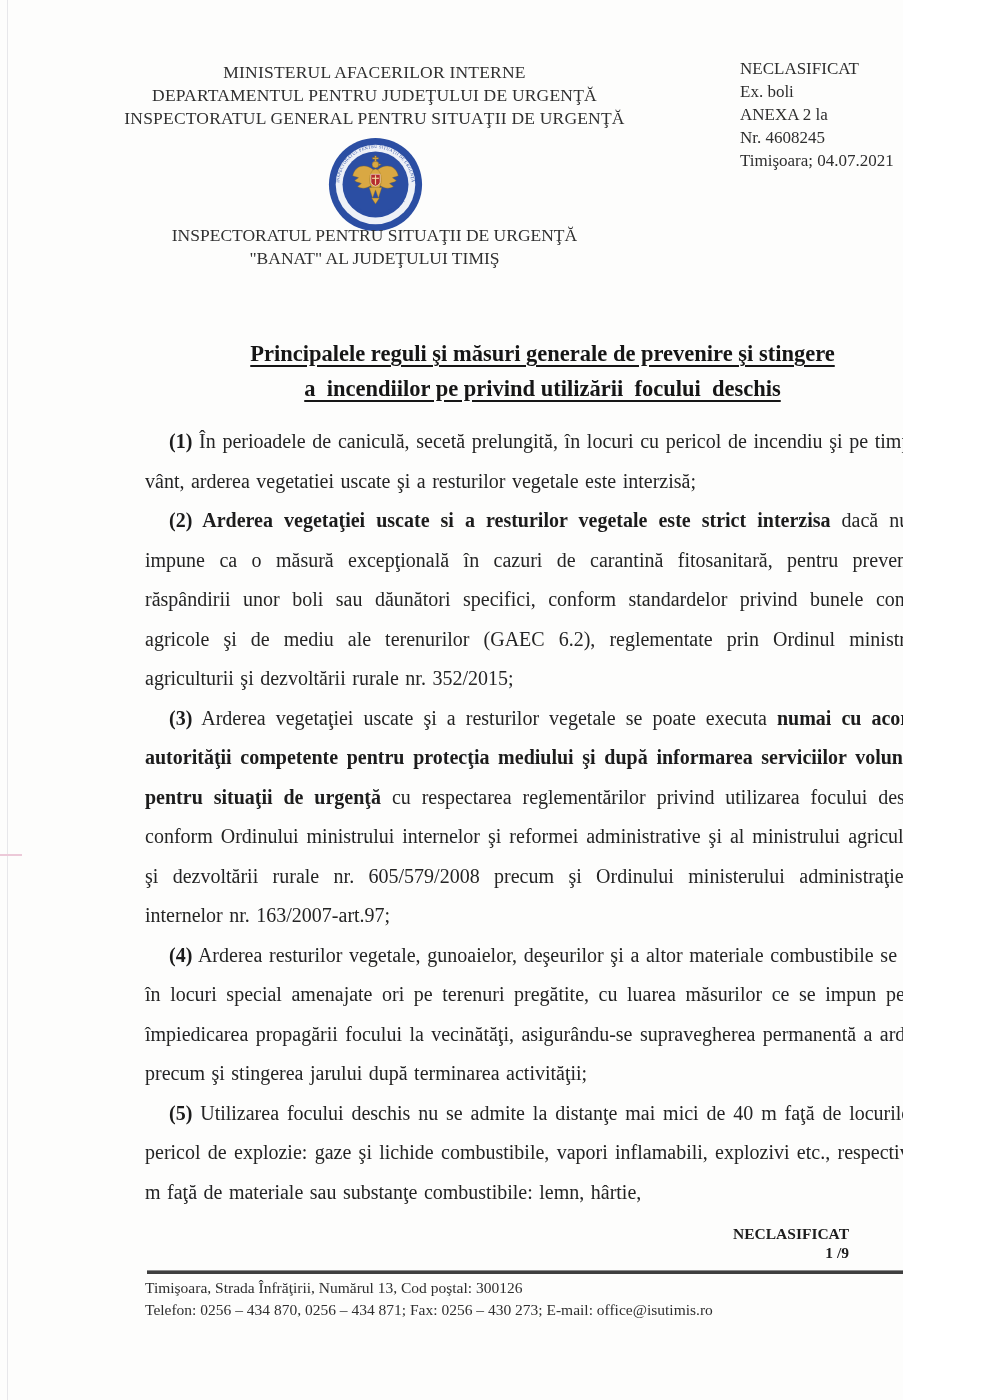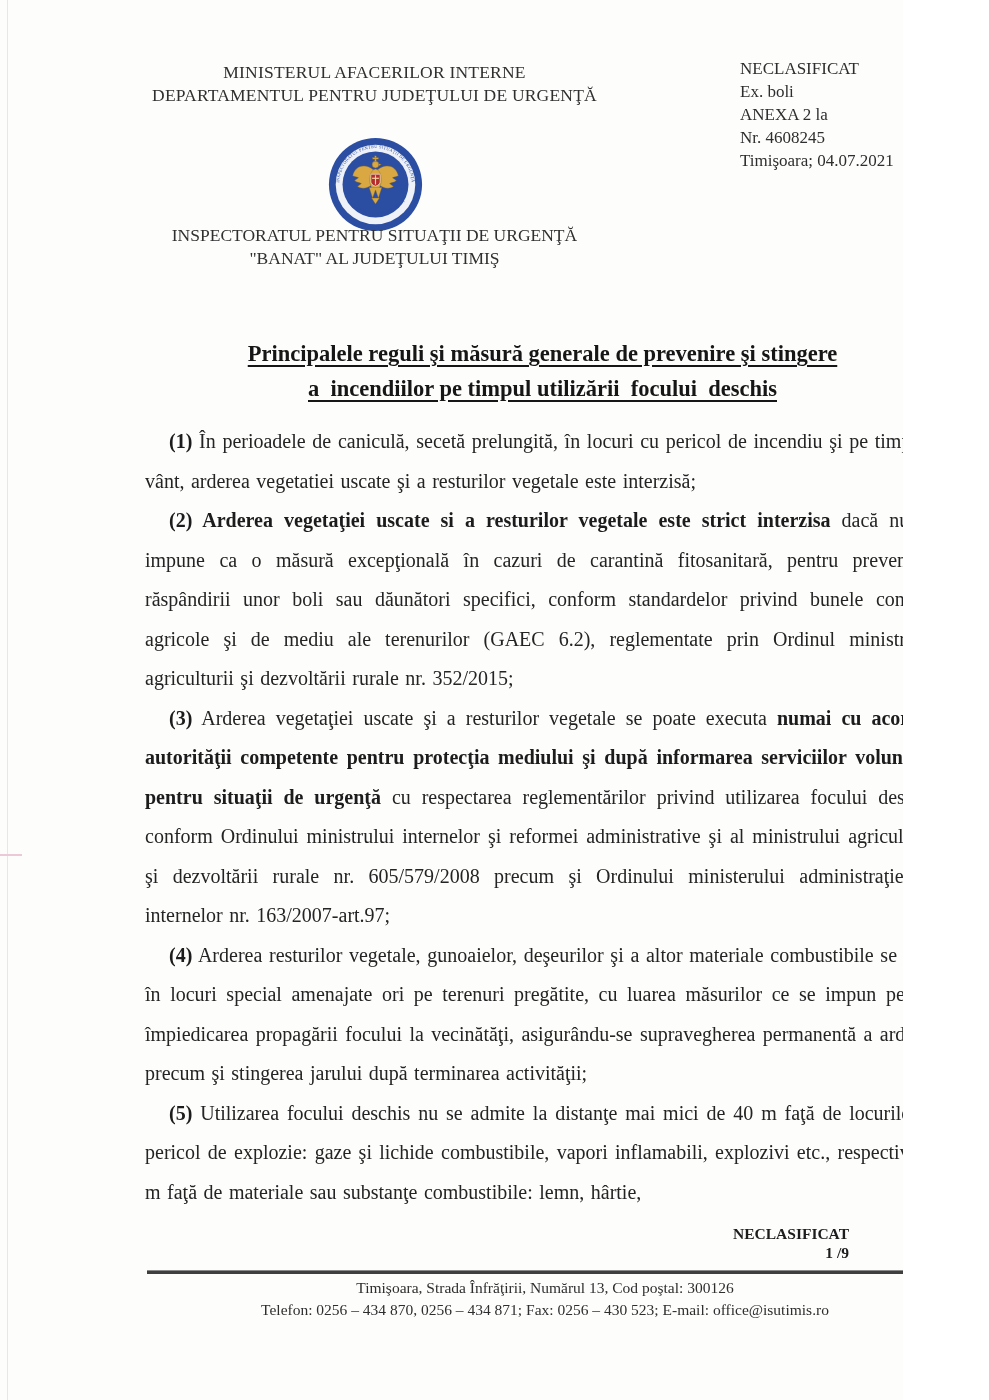--- a/index.html
+++ b/index.html
@@ -84,36 +84,37 @@
     color: #1d1d1d;
   }
   .foot-rule {
     position: absolute; left: 147px; top: 1270px;
     width: 800px; height: 3px;
     background: #3f3f3f;
     border-top: 1px solid #8a8a8a;
   }
   .foot-addr {
     position: absolute; left: 145px; top: 1277px; width: 800px;
-    text-align: center;
+    text-align: left;
     font-size: 15.5px; line-height: 21.5px;
     color: #2e2e2e;
   }
 </style>
 </head>
 <body>
 
 <div class="page">
 
   <div class="artifact-vline"></div>
   <div class="artifact-dash"></div>
 
   <div class="org-block">
     <div>MINISTERUL AFACERILOR INTERNE</div>
     <div>DEPARTAMENTUL PENTRU JUDEŢULUI DE URGENŢĂ</div>
+    <div>INSPECTORATUL GENERAL PENTRU SITUAŢII DE URGENŢĂ</div>
   </div>
 
   <div class="meta-block">
     <div>NECLASIFICAT</div>
     <div>Ex. boli</div>
     <div>ANEXA 2 la</div>
     <div>Nr. 4608245</div>
     <div>Timişoara; 04.07.2021</div>
   </div>
 
@@ -152,37 +153,37 @@
       </g>
     </svg>
   </div>
 
   <div class="unit-block">
     <div>INSPECTORATUL PENTRU SITUAŢII DE URGENŢĂ</div>
     <div>"BANAT" AL JUDEŢULUI TIMIŞ</div>
   </div>
 
   <h1 class="doc-title">
-    <span class="tline">Principalele reguli şi măsură generale de prevenire şi stingere</span>
-    <span class="tline">a  incendiilor pe timpul utilizării  focului  deschis</span>
+    <span class="tline">Principalele reguli şi măsuri generale de prevenire şi stingere</span>
+    <span class="tline">a  incendiilor pe privind utilizării  focului  deschis</span>
   </h1>
 
   <main class="body-block">
     <p><b>(1)</b><span> În perioadele de caniculă, secetă prelungită, în locuri cu pericol de incendiu şi pe timp de vânt,  arderea vegetatiei uscate şi a resturilor vegetale este interzisă;</span></p>
     <p><b>(2) Arderea vegetaţiei uscate si a resturilor vegetale este strict interzisa</b><span> dacă nu se impune ca o măsură excepţională în cazuri de carantină fitosanitară, pentru prevenirea răspândirii unor boli sau dăunători specifici, conform standardelor privind bunele condiţii agricole şi de mediu ale terenurilor (GAEC 6.2), reglementate prin Ordinul ministrului agriculturii şi dezvoltării rurale nr. 352/2015;</span></p>
     <p><b>(3)</b><span> Arderea vegetaţiei uscate şi a resturilor vegetale se poate executa </span><b>numai cu acordul autorităţii competente pentru protecţia mediului şi după informarea serviciilor voluntare pentru situaţii de urgenţă</b><span> cu respectarea reglementărilor privind utilizarea focului deschis conform Ordinului ministrului internelor şi reformei administrative şi al ministrului agriculturii şi dezvoltării rurale nr. 605/579/2008 precum şi Ordinului ministerului administraţiei şi internelor nr. 163/2007-art.97;</span></p>
     <p><b>(4)</b><span> Arderea resturilor vegetale, gunoaielor, deşeurilor şi a altor materiale combustibile se face în locuri special amenajate ori pe terenuri pregătite, cu luarea măsurilor ce se impun pentru împiedicarea propagării focului la vecinătăţi, asigurându-se supravegherea permanentă a arderii, precum şi stingerea jarului după terminarea activităţii;</span></p>
     <p><b>(5)</b><span> Utilizarea focului deschis nu se admite la distanţe mai mici de 40 m faţă de locurile cu pericol de explozie: gaze şi lichide combustibile, vapori inflamabili, explozivi etc., respectiv 10 m faţă de materiale sau substanţe combustibile: lemn, hârtie,</span></p>
   </main>
 
   <div class="foot-class">
     <div>NECLASIFICAT</div>
     <div>1 /9</div>
   </div>
 
   <div class="foot-rule"></div>
 
   <div class="foot-addr">
     <div>Timişoara, Strada Înfrăţirii, Numărul 13, Cod poştal: 300126</div>
-    <div>Telefon: 0256 – 434 870, 0256 – 434 871; Fax: 0256 – 430 523; E-mail: office@isutimis.ro</div>
+    <div>Telefon: 0256 – 434 870, 0256 – 434 871; Fax: 0256 – 430 273; E-mail: office@isutimis.ro</div>
   </div>
 
 </div>
 
 </body></html>

